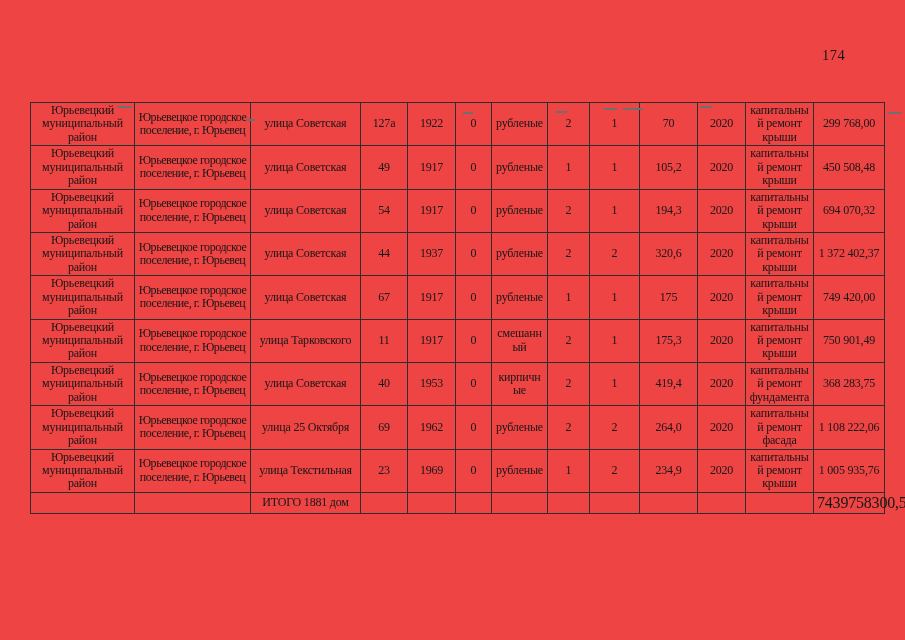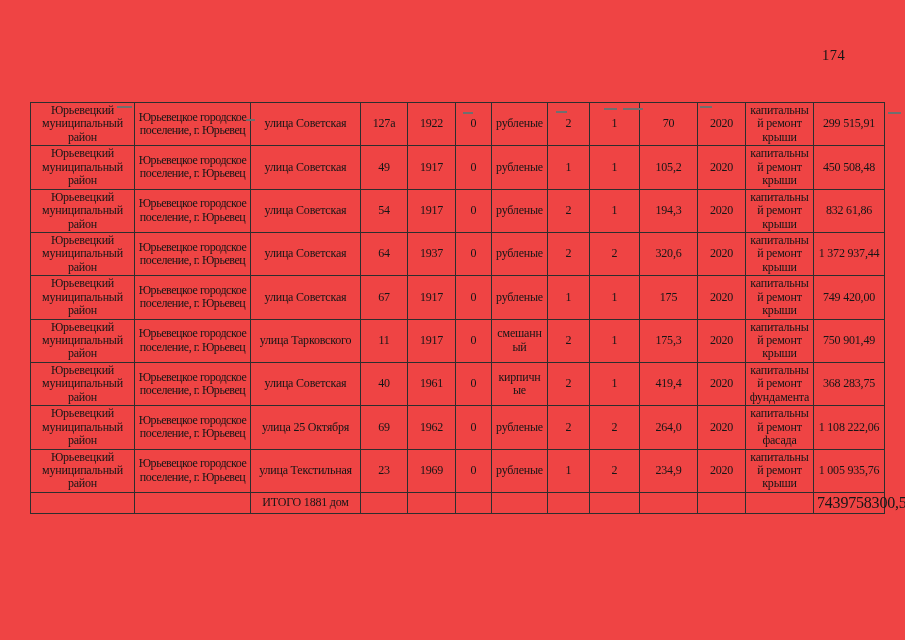--- a/index.html
+++ b/index.html
@@ -108,21 +108,21 @@
           <td class="col-street">улица Советская</td>
           <td class="col-house_number">127а</td>
           <td class="col-year_built">1922</td>
           <td class="col-wear">0</td>
           <td class="col-wall_material">рубленые</td>
           <td class="col-floors">2</td>
           <td class="col-entrances">1</td>
           <td class="col-area">70</td>
           <td class="col-repair_year">2020</td>
           <td class="col-repair_type">капитальный ремонт крыши</td>
-          <td class="col-cost">299 515,91</td>
+          <td class="col-cost">299 768,00</td>
         </tr>
         <tr class="data-row">
           <td class="col-district">Юрьевецкий муниципальный район</td>
           <td class="col-settlement">Юрьевецкое городское поселение, г. Юрьевец</td>
           <td class="col-street">улица Советская</td>
           <td class="col-house_number">49</td>
           <td class="col-year_built">1917</td>
           <td class="col-wear">0</td>
           <td class="col-wall_material">рубленые</td>
           <td class="col-floors">1</td>
@@ -138,36 +138,36 @@
           <td class="col-street">улица Советская</td>
           <td class="col-house_number">54</td>
           <td class="col-year_built">1917</td>
           <td class="col-wear">0</td>
           <td class="col-wall_material">рубленые</td>
           <td class="col-floors">2</td>
           <td class="col-entrances">1</td>
           <td class="col-area">194,3</td>
           <td class="col-repair_year">2020</td>
           <td class="col-repair_type">капитальный ремонт крыши</td>
-          <td class="col-cost">832 61,86</td>
-        </tr>
-        <tr class="data-row">
-          <td class="col-district">Юрьевецкий муниципальный район</td>
-          <td class="col-settlement">Юрьевецкое городское поселение, г. Юрьевец</td>
-          <td class="col-street">улица Советская</td>
-          <td class="col-house_number">64</td>
+          <td class="col-cost">694 070,32</td>
+        </tr>
+        <tr class="data-row">
+          <td class="col-district">Юрьевецкий муниципальный район</td>
+          <td class="col-settlement">Юрьевецкое городское поселение, г. Юрьевец</td>
+          <td class="col-street">улица Советская</td>
+          <td class="col-house_number">44</td>
           <td class="col-year_built">1937</td>
           <td class="col-wear">0</td>
           <td class="col-wall_material">рубленые</td>
           <td class="col-floors">2</td>
           <td class="col-entrances">2</td>
           <td class="col-area">320,6</td>
           <td class="col-repair_year">2020</td>
           <td class="col-repair_type">капитальный ремонт крыши</td>
-          <td class="col-cost">1 372 937,44</td>
+          <td class="col-cost">1 372 402,37</td>
         </tr>
         <tr class="data-row">
           <td class="col-district">Юрьевецкий муниципальный район</td>
           <td class="col-settlement">Юрьевецкое городское поселение, г. Юрьевец</td>
           <td class="col-street">улица Советская</td>
           <td class="col-house_number">67</td>
           <td class="col-year_built">1917</td>
           <td class="col-wear">0</td>
           <td class="col-wall_material">рубленые</td>
           <td class="col-floors">1</td>
@@ -190,21 +190,21 @@
           <td class="col-area">175,3</td>
           <td class="col-repair_year">2020</td>
           <td class="col-repair_type">капитальный ремонт крыши</td>
           <td class="col-cost">750 901,49</td>
         </tr>
         <tr class="data-row">
           <td class="col-district">Юрьевецкий муниципальный район</td>
           <td class="col-settlement">Юрьевецкое городское поселение, г. Юрьевец</td>
           <td class="col-street">улица Советская</td>
           <td class="col-house_number">40</td>
-          <td class="col-year_built">1961</td>
+          <td class="col-year_built">1953</td>
           <td class="col-wear">0</td>
           <td class="col-wall_material">кирпичные</td>
           <td class="col-floors">2</td>
           <td class="col-entrances">1</td>
           <td class="col-area">419,4</td>
           <td class="col-repair_year">2020</td>
           <td class="col-repair_type">капитальный ремонт фундамента</td>
           <td class="col-cost">368 283,75</td>
         </tr>
         <tr class="data-row">

